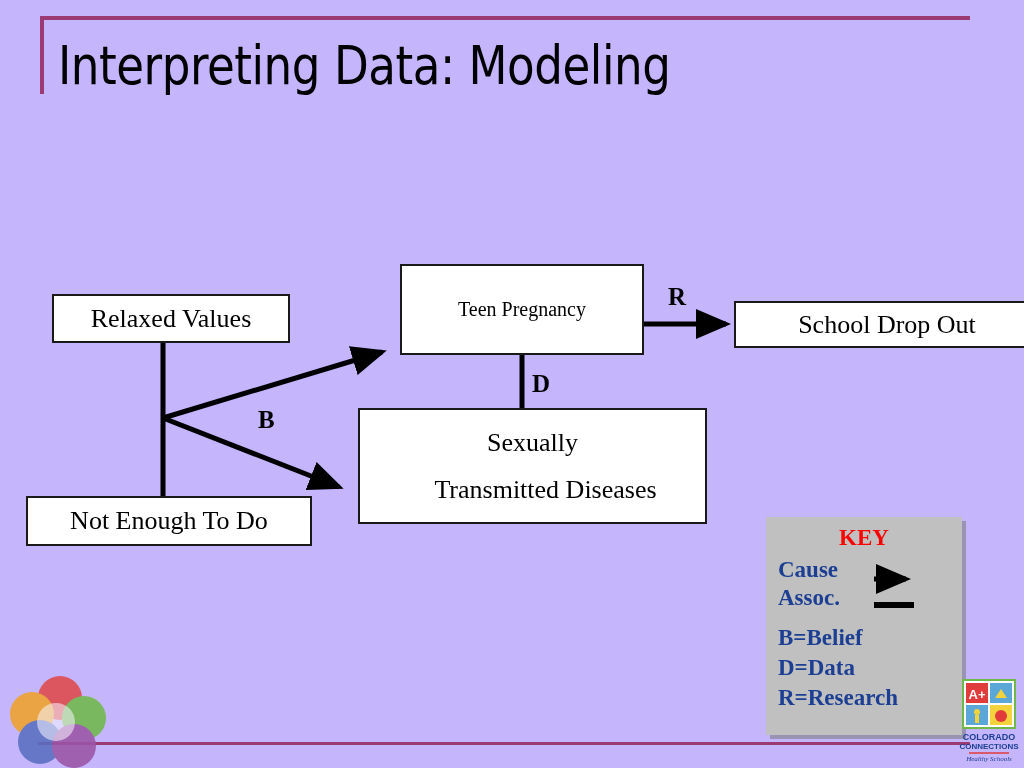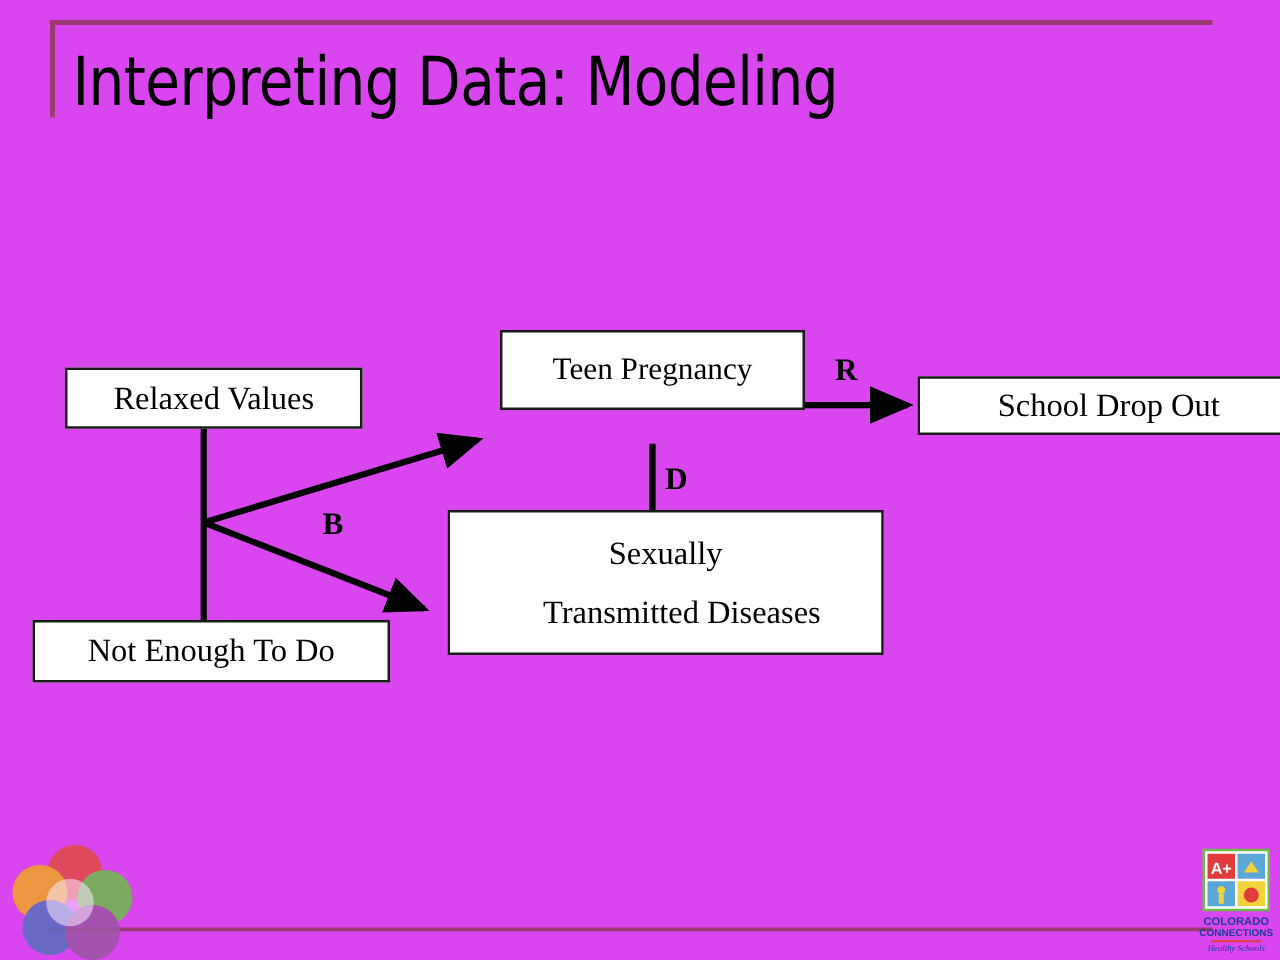--- a/index.html
+++ b/index.html
@@ -4,21 +4,21 @@
 <style>
   html, body {
     margin: 0;
     padding: 0;
     background: #ffffff;
   }
   #slide {
     position: relative;
     width: 1024px;
     height: 768px;
-    background: #d946ef;
+    background: #c4b5fd;
     overflow: hidden;
     font-family: "Liberation Serif", serif;
   }
 
   
   #title-frame {
     position: absolute;
     left: 40px;
     top: 16px;
     width: 930px;
@@ -58,22 +58,22 @@
   }
   #box-relaxed-values {
     left: 52px; top: 294px; width: 238px; height: 49px;
     font-size: 26px;
   }
   #box-not-enough {
     left: 26px; top: 496px; width: 286px; height: 50px;
     font-size: 26px;
   }
   #box-teen-pregnancy {
-    left: 400px; top: 264px; width: 244px; height: 64px;
-    font-size: 25px;
+    left: 400px; top: 264px; width: 244px; height: 91px;
+    font-size: 20px;
   }
   #box-std {
     left: 358px; top: 408px; width: 349px; height: 116px;
     font-size: 26px;
     flex-direction: column;
     justify-content: space-evenly;
   }
   #box-std .std-line1 { display: block; }
   #box-std .std-line2 { display: block; margin-left: 26px; }
   #box-school-drop-out {
@@ -204,20 +204,38 @@
   </div>
 
   <div class="node-box" id="box-school-drop-out">
     <span>School Drop Out</span>
   </div>
 
   <div class="edge-label" id="edge-label-b">B</div>
   <div class="edge-label" id="edge-label-d">D</div>
   <div class="edge-label" id="edge-label-r">R</div>
 
+  <div id="key-box">
+    <div id="key-title">KEY</div>
+    <div class="key-line" id="key-cause">Cause</div>
+    <div class="key-line" id="key-assoc">Assoc.</div>
+    <div class="key-line" id="key-belief">B=Belief</div>
+    <div class="key-line" id="key-data">D=Data</div>
+    <div class="key-line" id="key-research">R=Research</div>
+
+    <svg id="key-symbols" viewBox="0 0 196 218" xmlns="http://www.w3.org/2000/svg">
+      <defs>
+        <marker id="key-arrowhead" markerWidth="7" markerHeight="6" refX="6" refY="3" orient="auto" markerUnits="strokeWidth">
+          <path d="M0,0 L7,3 L0,6 z" fill="#000000"></path>
+        </marker>
+      </defs>
+      <line x1="108" y1="62" x2="140" y2="62" stroke="#000000" stroke-width="5" marker-end="url(#key-arrowhead)"></line>
+      <line x1="108" y1="88" x2="148" y2="88" stroke="#000000" stroke-width="6"></line>
+    </svg>
+  </div>
 
   <div id="bottom-rule"></div>
 
   <svg id="flower-logo" viewBox="0 0 120 92" xmlns="http://www.w3.org/2000/svg">
     <g opacity="0.88">
       <circle cx="54" cy="22" r="22" fill="#e04a4a"></circle>
       <circle cx="26" cy="38" r="22" fill="#f0a22a"></circle>
       <circle cx="78" cy="42" r="22" fill="#6fb94a"></circle>
       <circle cx="34" cy="66" r="22" fill="#5a6fc0"></circle>
       <circle cx="68" cy="70" r="22" fill="#9b55a6"></circle>

